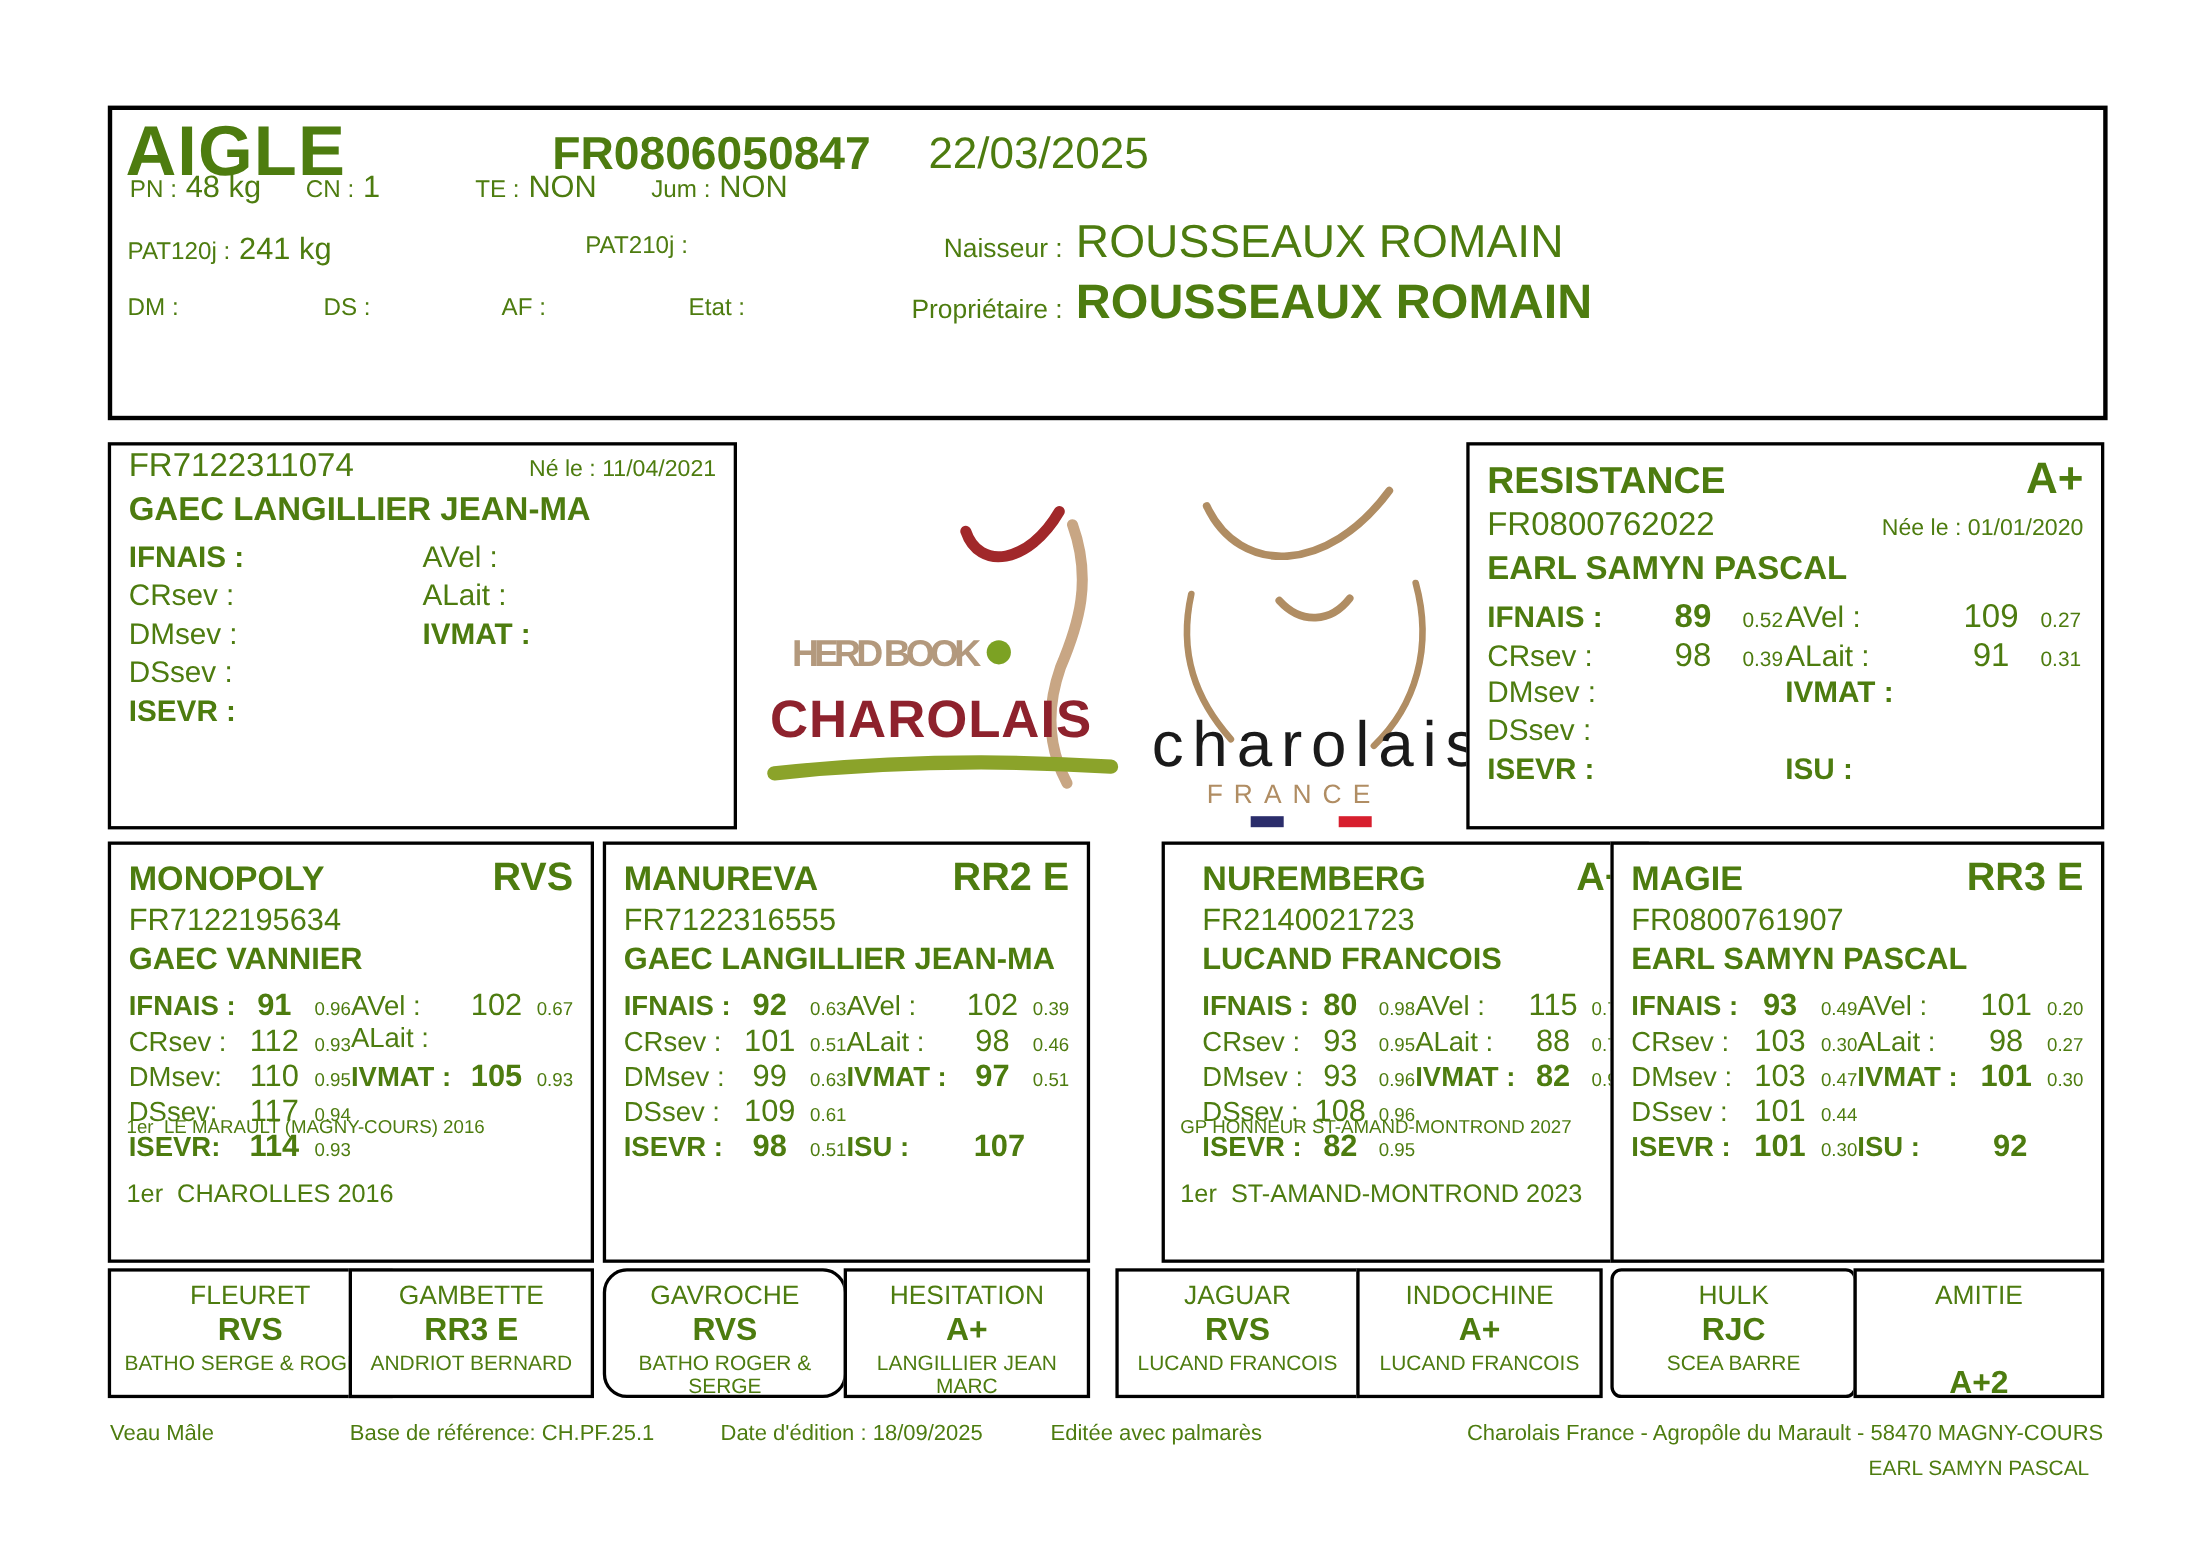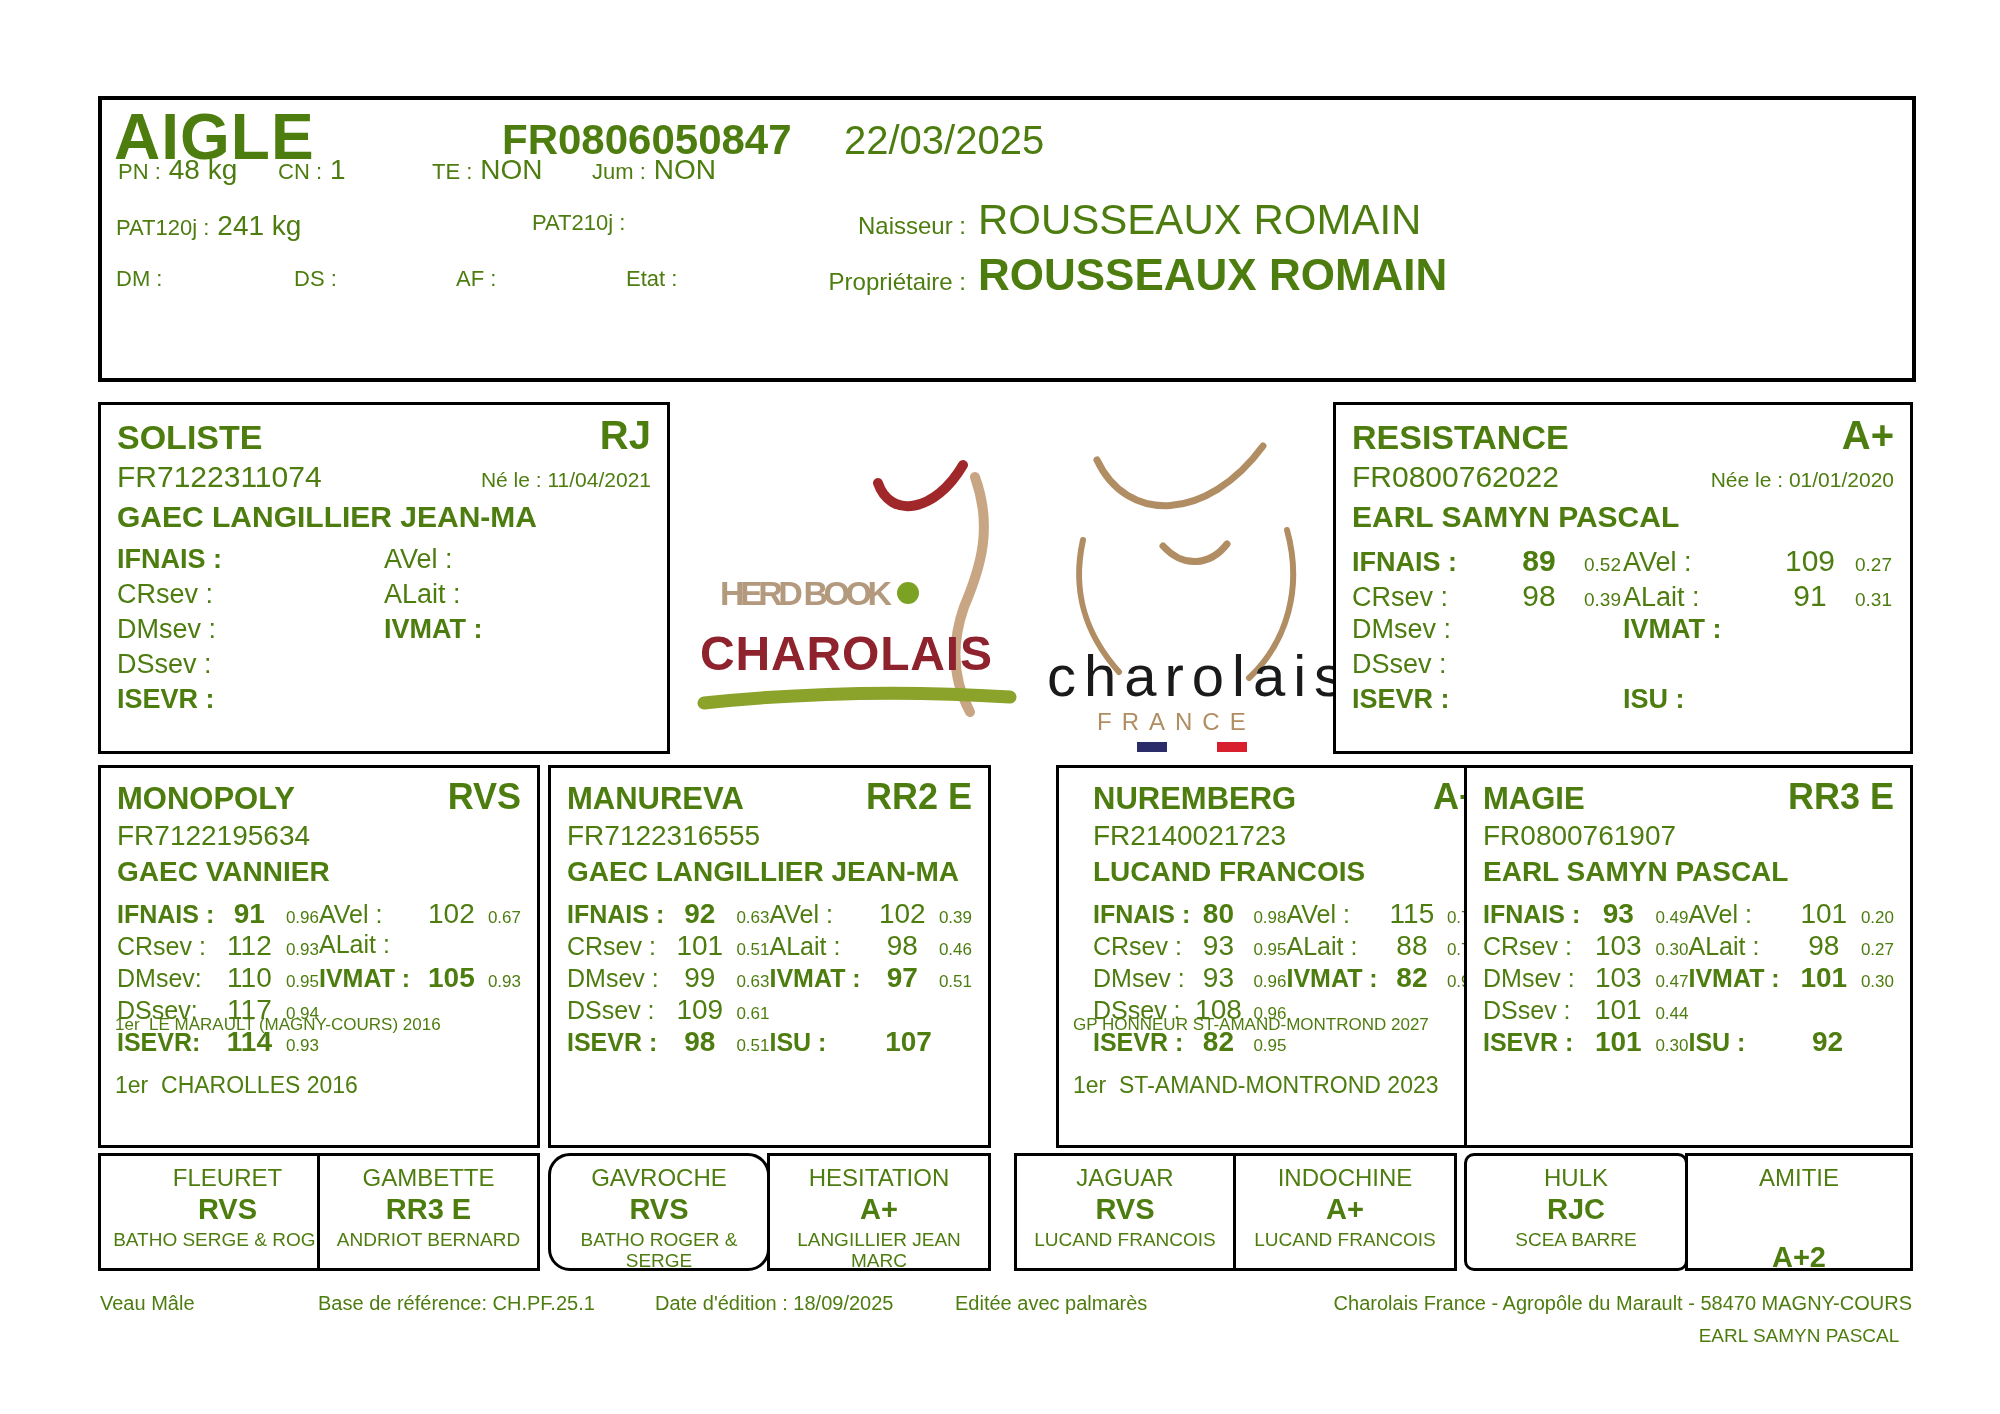--- a/index.html
+++ b/index.html
@@ -109,24 +109,20 @@
     <div class="hf" style="left:524px;top:166px">
         <span class="hfl">Etat :</span>
       </div>
     <div class="hname-row" style="left:674px;top:150px">
         <span class="hnl">Propriétaire :</span>
         <span class="hnv bold">ROUSSEAUX ROMAIN</span>
       </div>
   </div>
 
   <div class="box pbox" style="left:98px;width:572px;">
-    <div class="bhead">
-        <span class="bname">SOLISTE</span>
-        <span class="bqual">RJ</span>
-      </div>
     <div class="bidrow">
         <span class="bid">FR7122311074</span>
         <span class="bbirth">Né le : 11/04/2021</span>
       </div>
     <div class="bowner">GAEC LANGILLIER JEAN-MA</div>
     <div class="stats">
       <div class="scol">
         <div class="srow b">
             <span class="sl">IFNAIS :</span>
             <span class="sv"></span>

